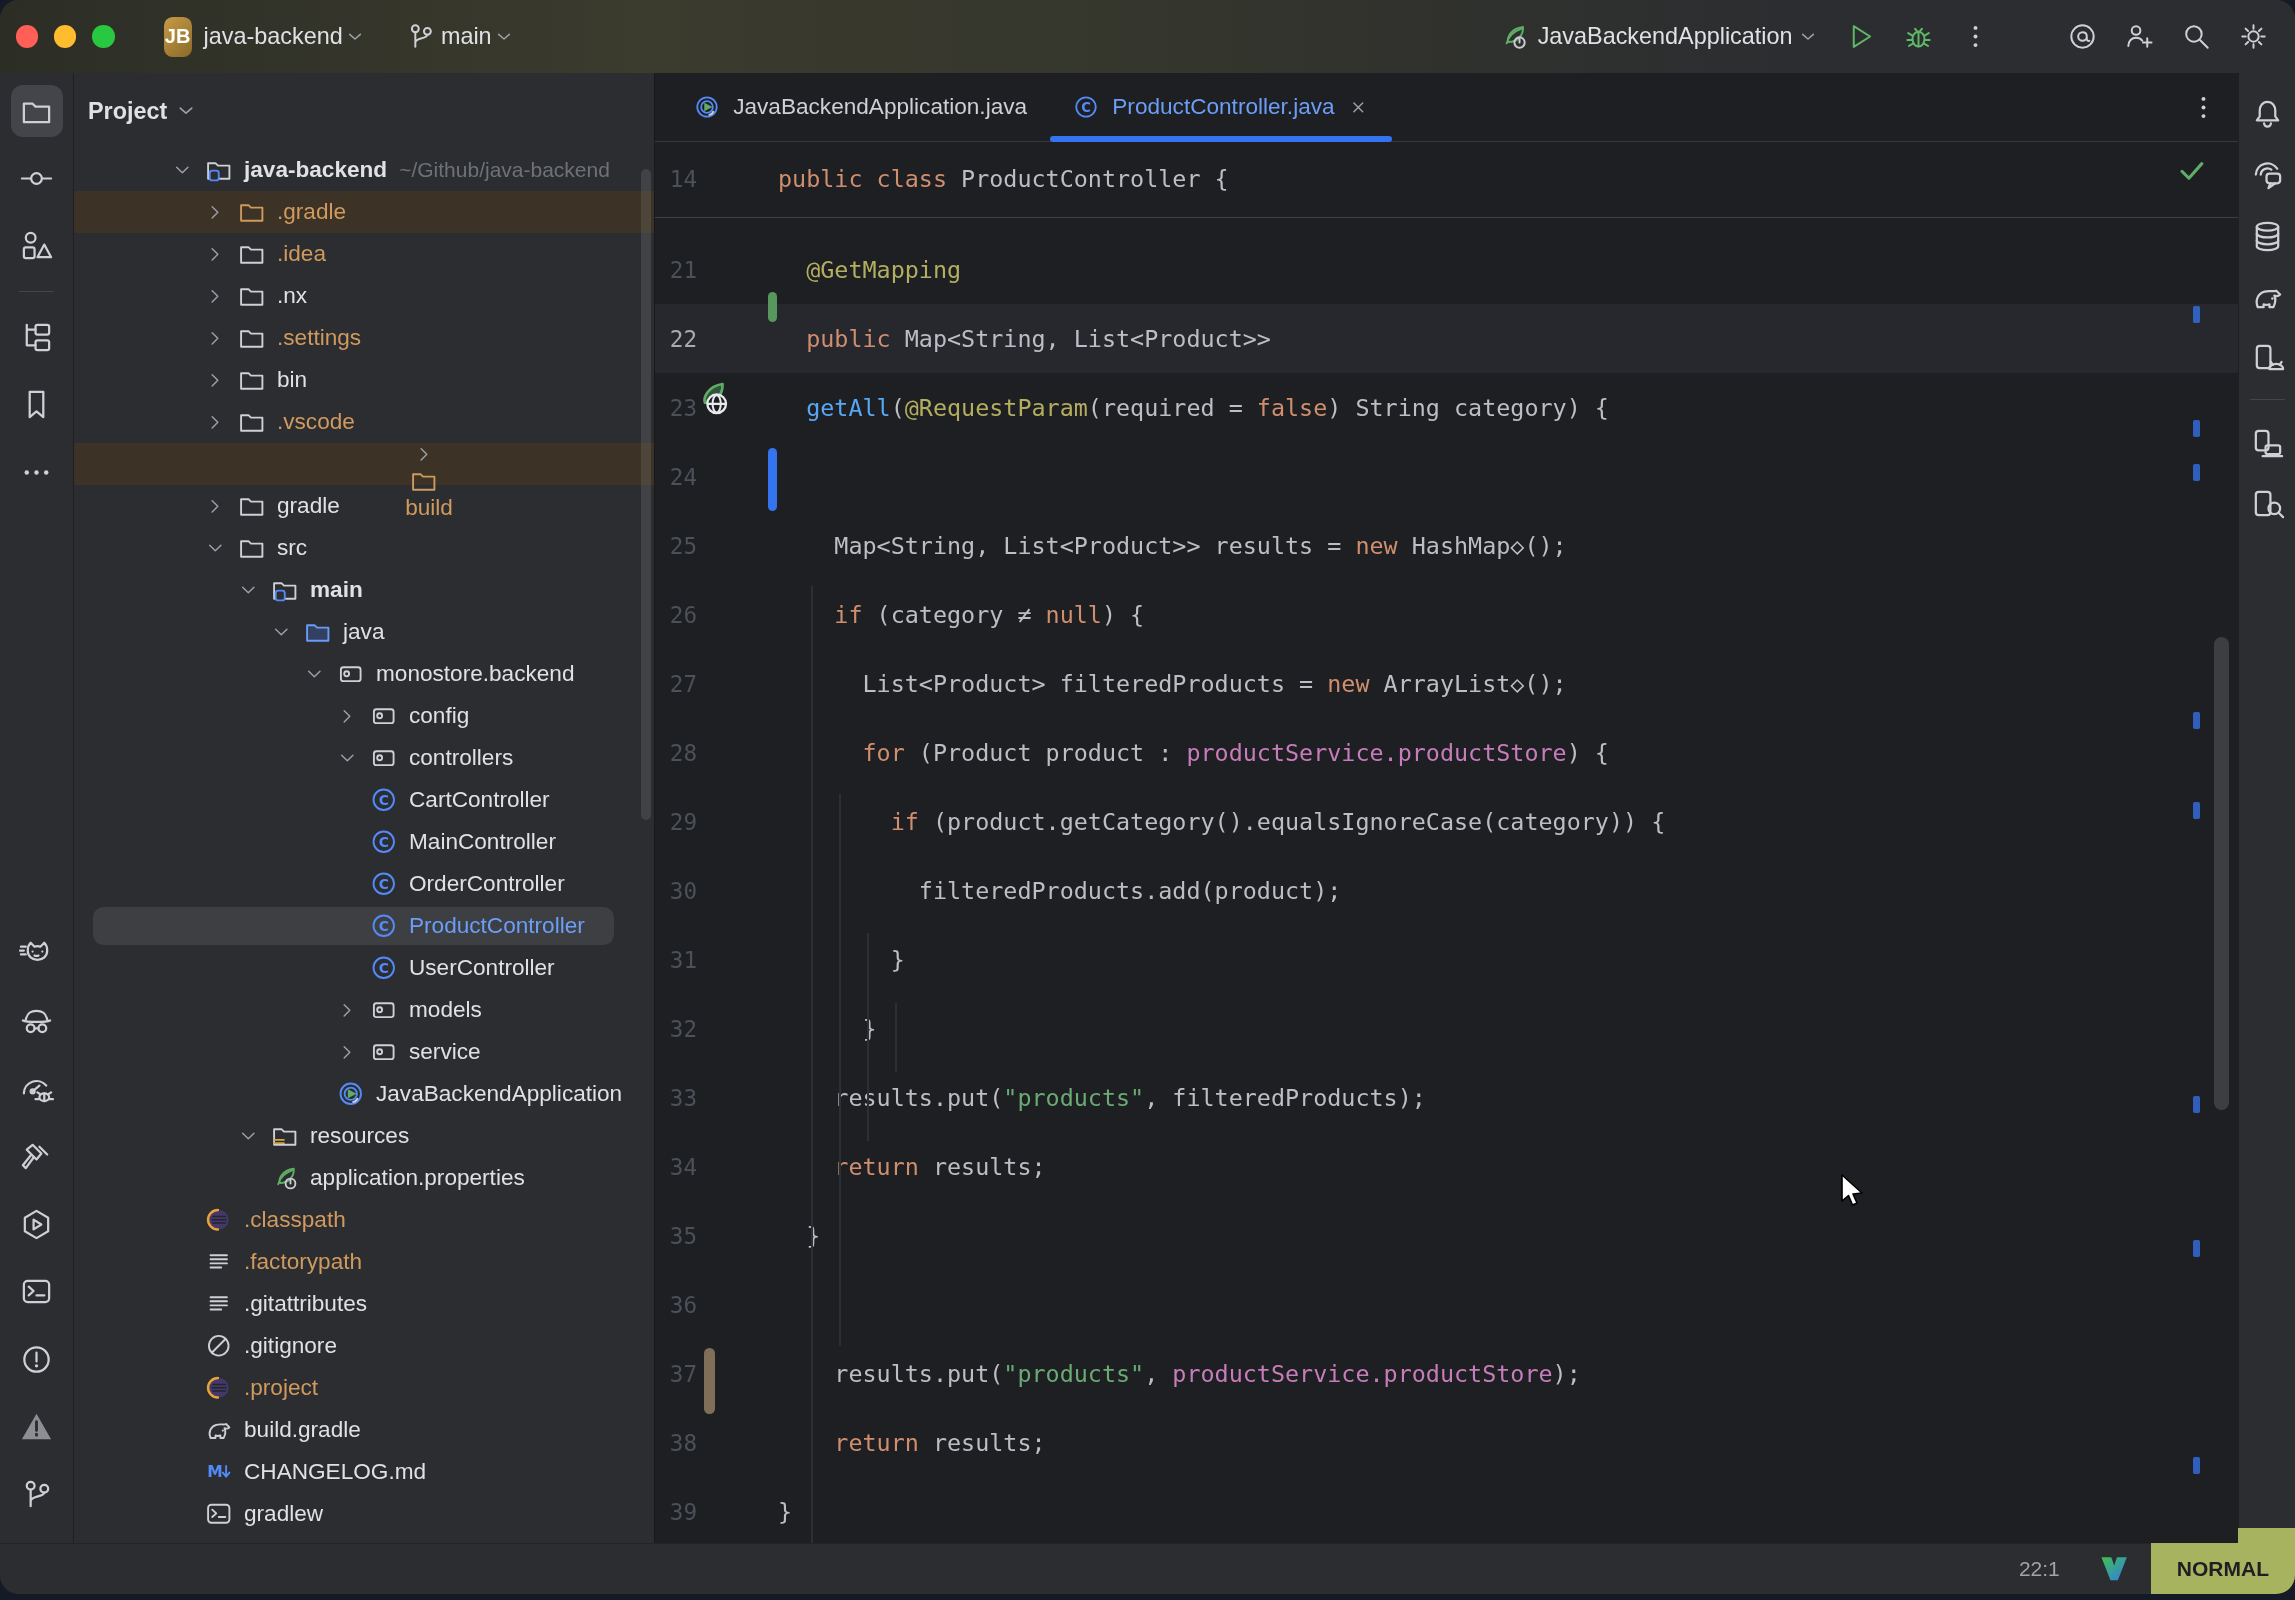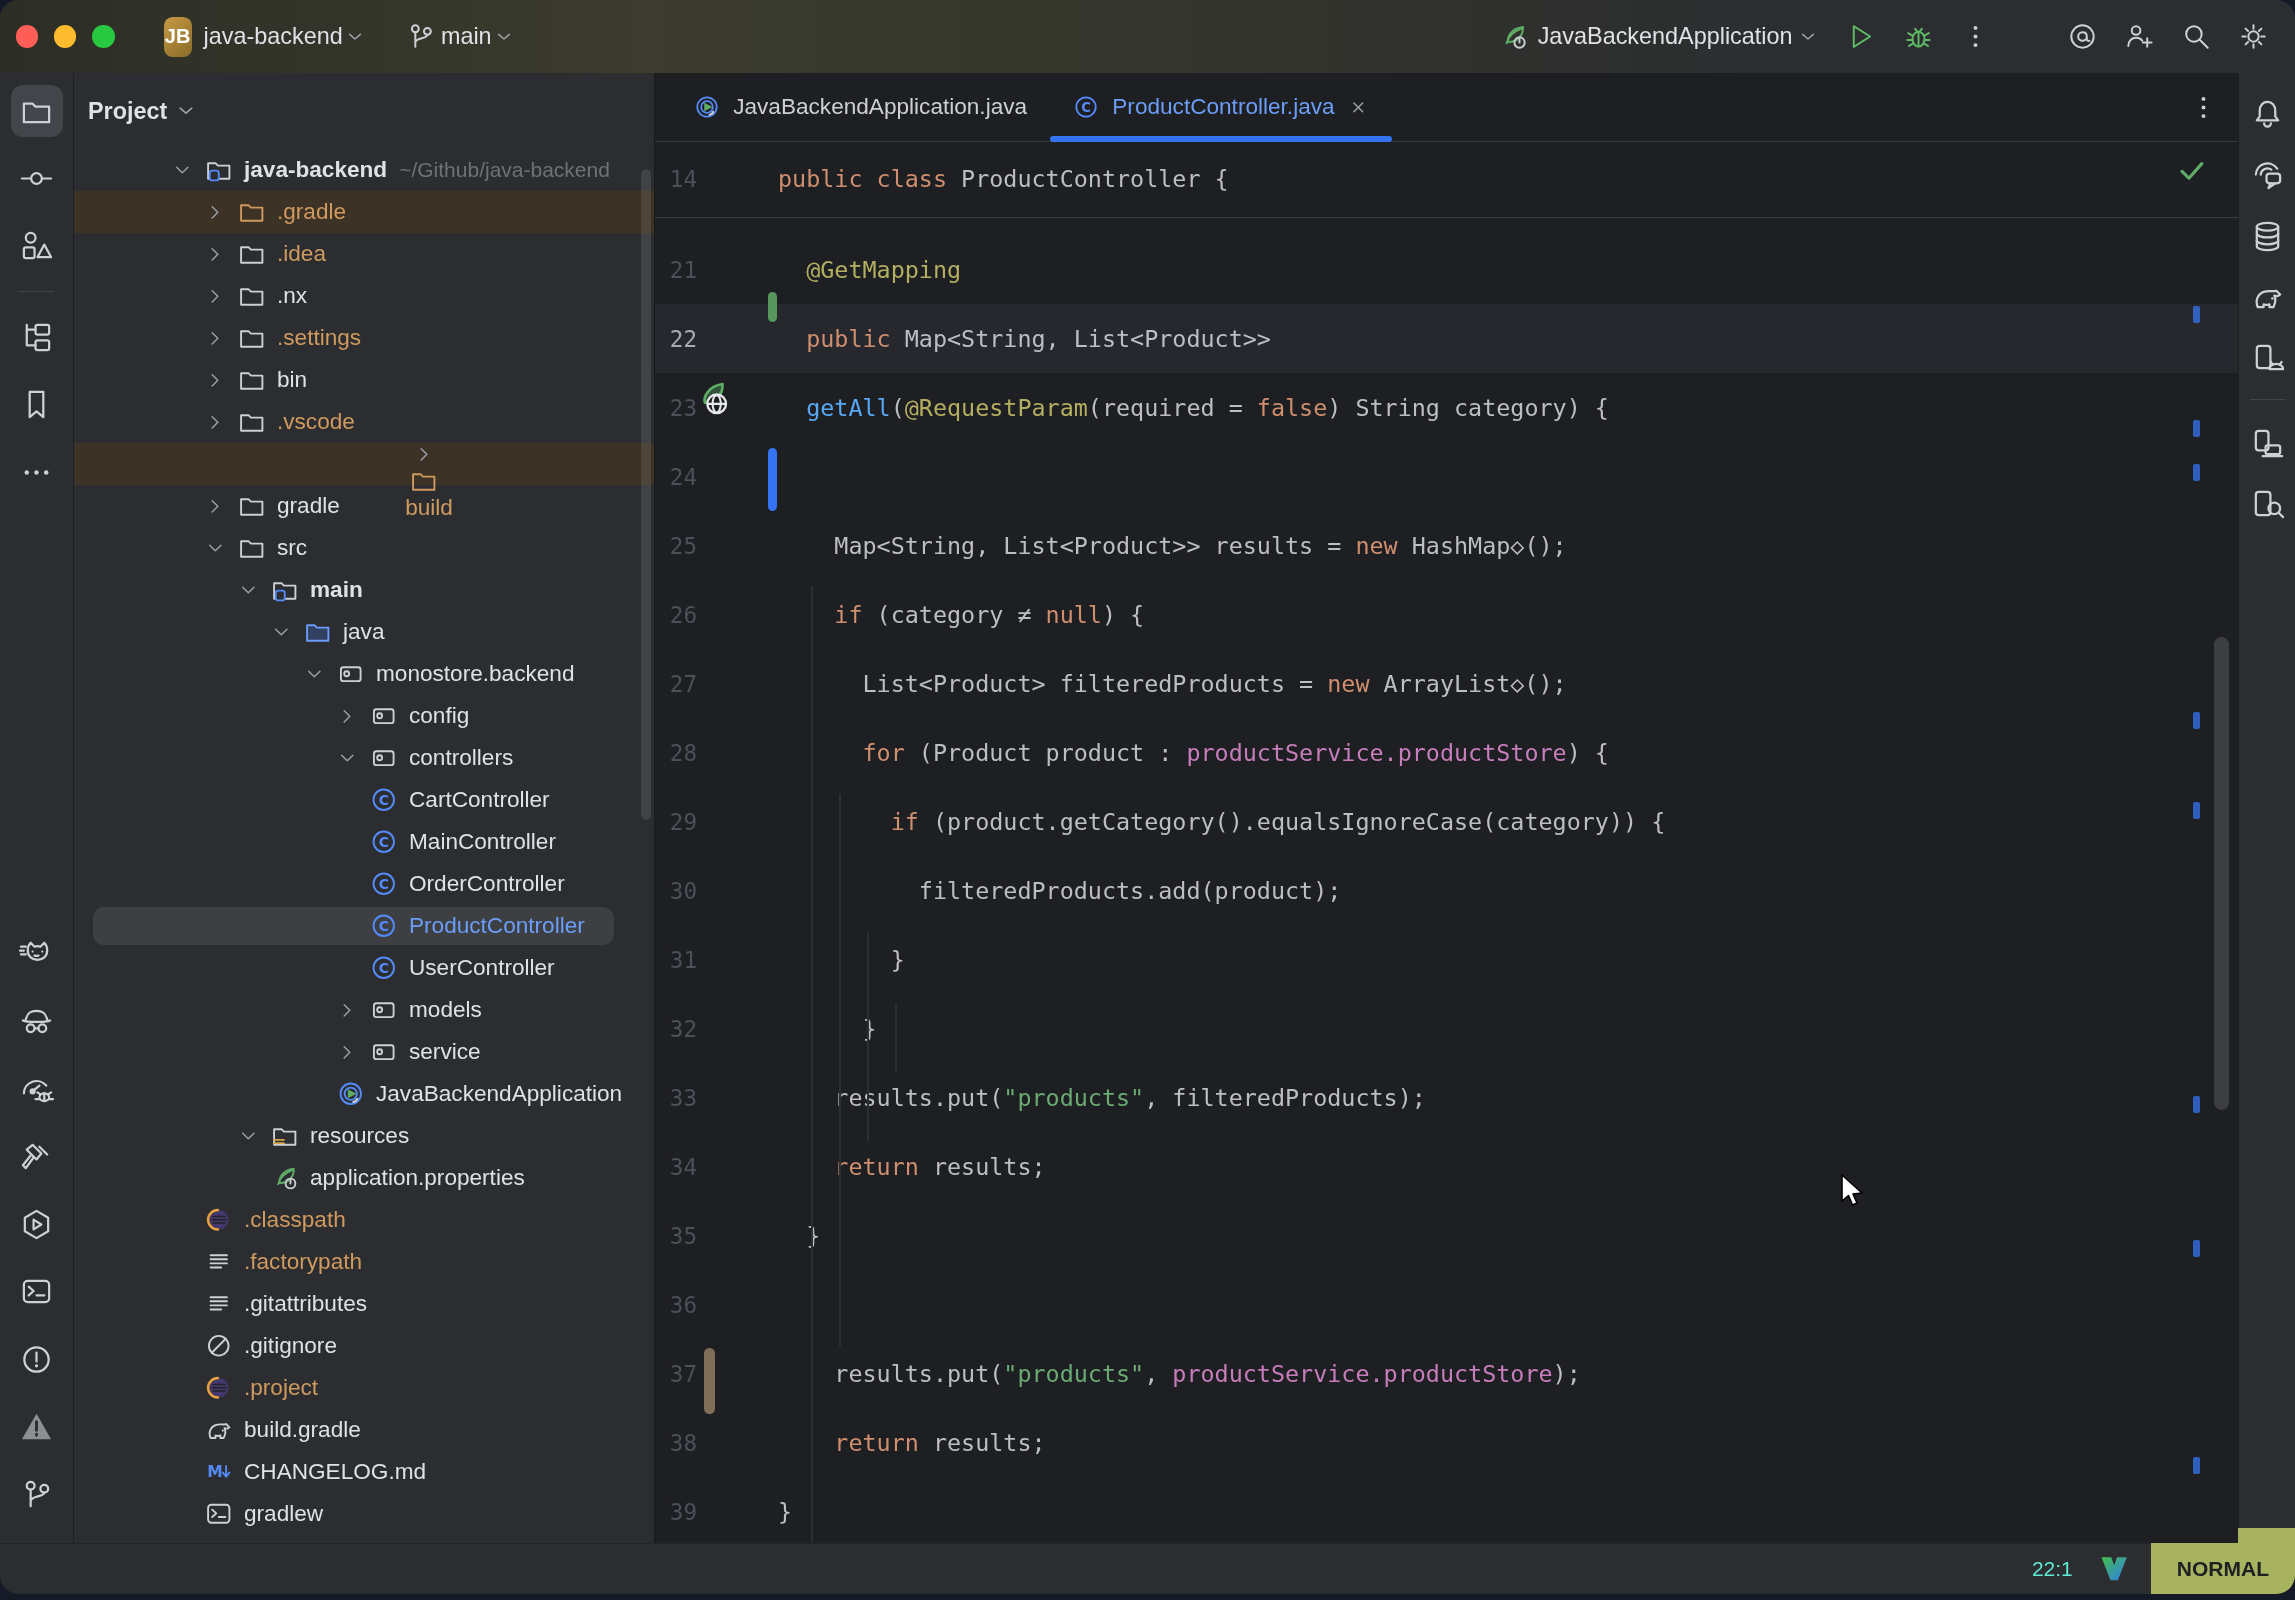--- a/index.html
+++ b/index.html
@@ -74,21 +74,21 @@
   #code-lines{padding-top:17.4px;position:relative;}
   .guide{position:absolute;width:1.7px;background:#2C2F34;pointer-events:none;}
   .marker{position:absolute;border-radius:5.2px;}
   .stripe-dash{position:absolute;right:38px;width:7px;height:17.4px;border-radius:1.7px;background:rgba(53,116,240,.75);}
   .ed-scroll{position:absolute;right:8.7px;top:564px;width:15.6px;height:473px;border-radius:7.8px;background:rgba(255,255,255,.14);}
   .check-pos{position:absolute;right:31px;top:82px;}
   .endpoint-pos{position:absolute;left:36px;top:304px;}
   .endpoint-pos svg{width:42px;height:42px;}
   
   .statusbar{height:50px;flex:none;background:#2B2D30;border-top:0.9px solid #222427;display:flex;align-items:center;justify-content:flex-end;}
-  .caret-pos{color:#5eead4;font-size:21px;margin-right:26px;}
+  .caret-pos{color:#a3a3a3;font-size:21px;margin-right:39px;}
   .vim-icon{margin-right:22.6px;display:flex;}
   .vim-icon svg{width:29.5px;height:29.5px;}
   .vim-badge{height:50px;display:flex;align-items:center;padding:16px 26px;background:#A8B35F;color:#1E1F22;font-size:21px;font-weight:600;}
   .cursor-pos{position:absolute;left:1836px;top:1172px;z-index:50;}
   .cursor-pos svg{width:36px;height:36px;}
 </style>
 </head>
 <body>
 
 <div id="window">

